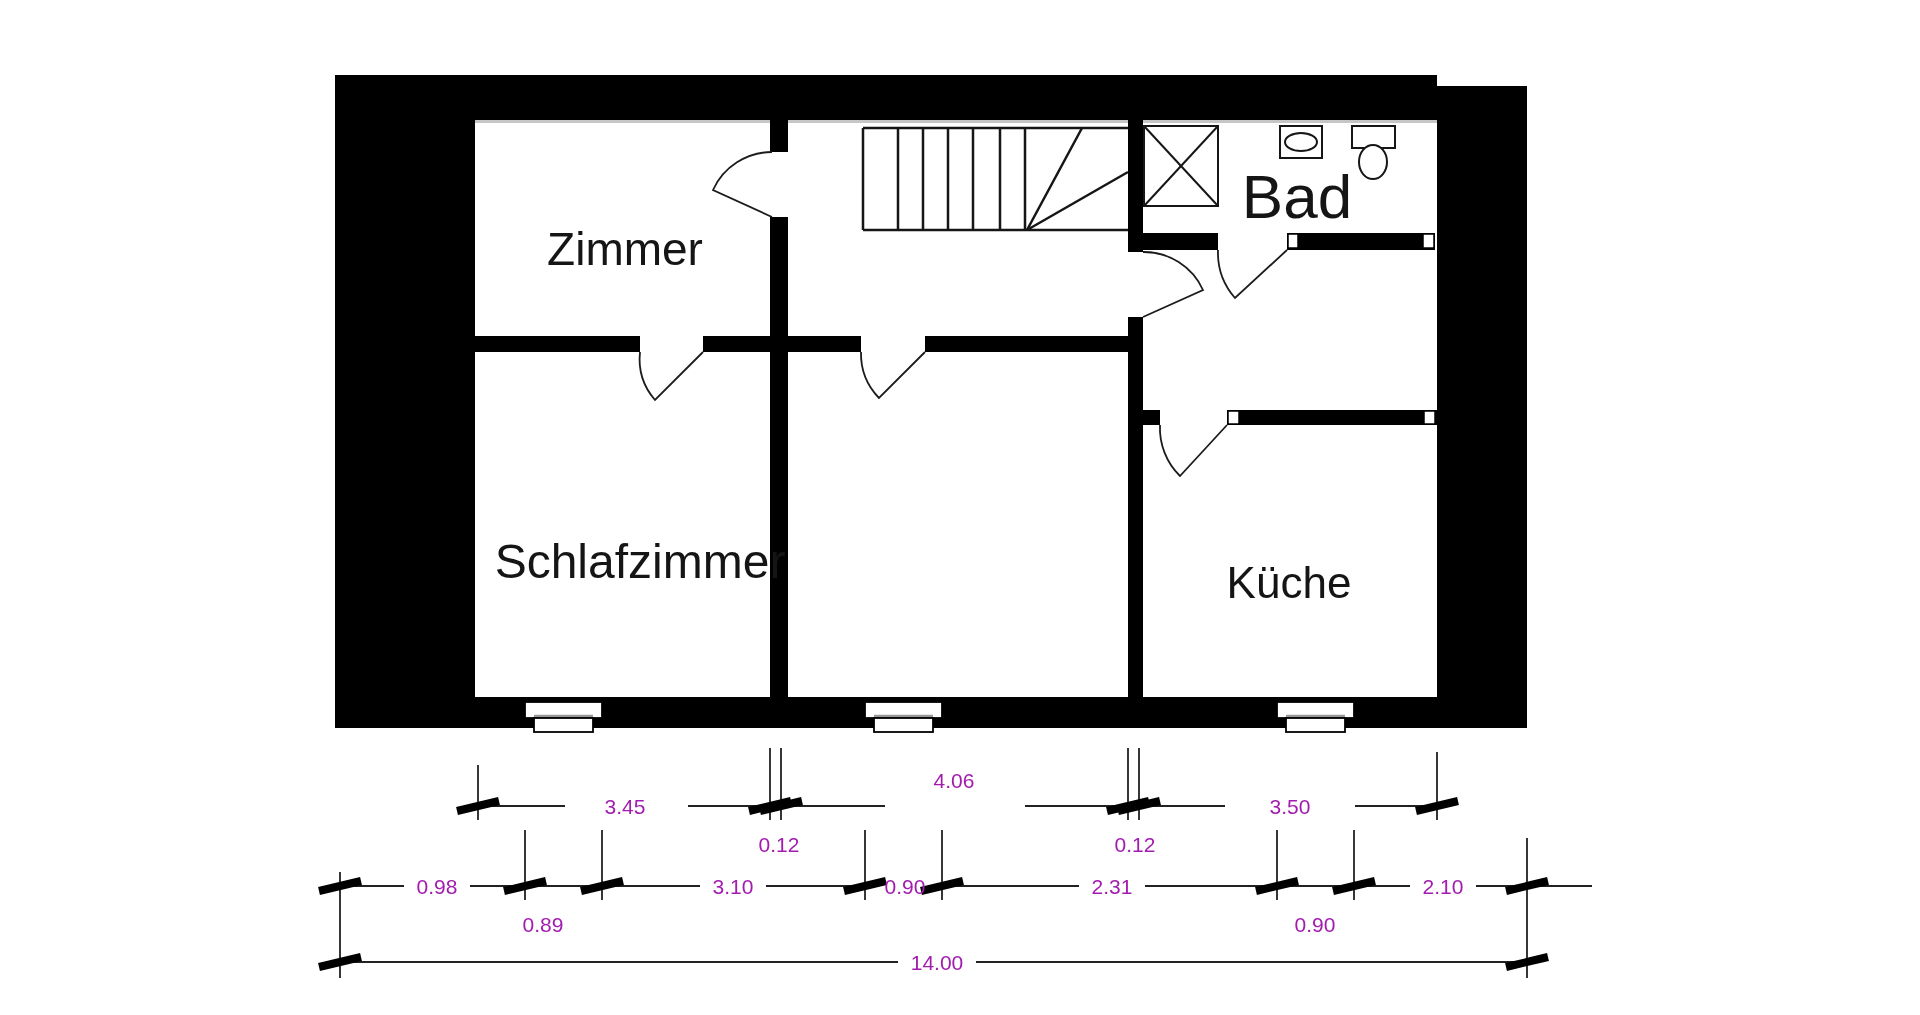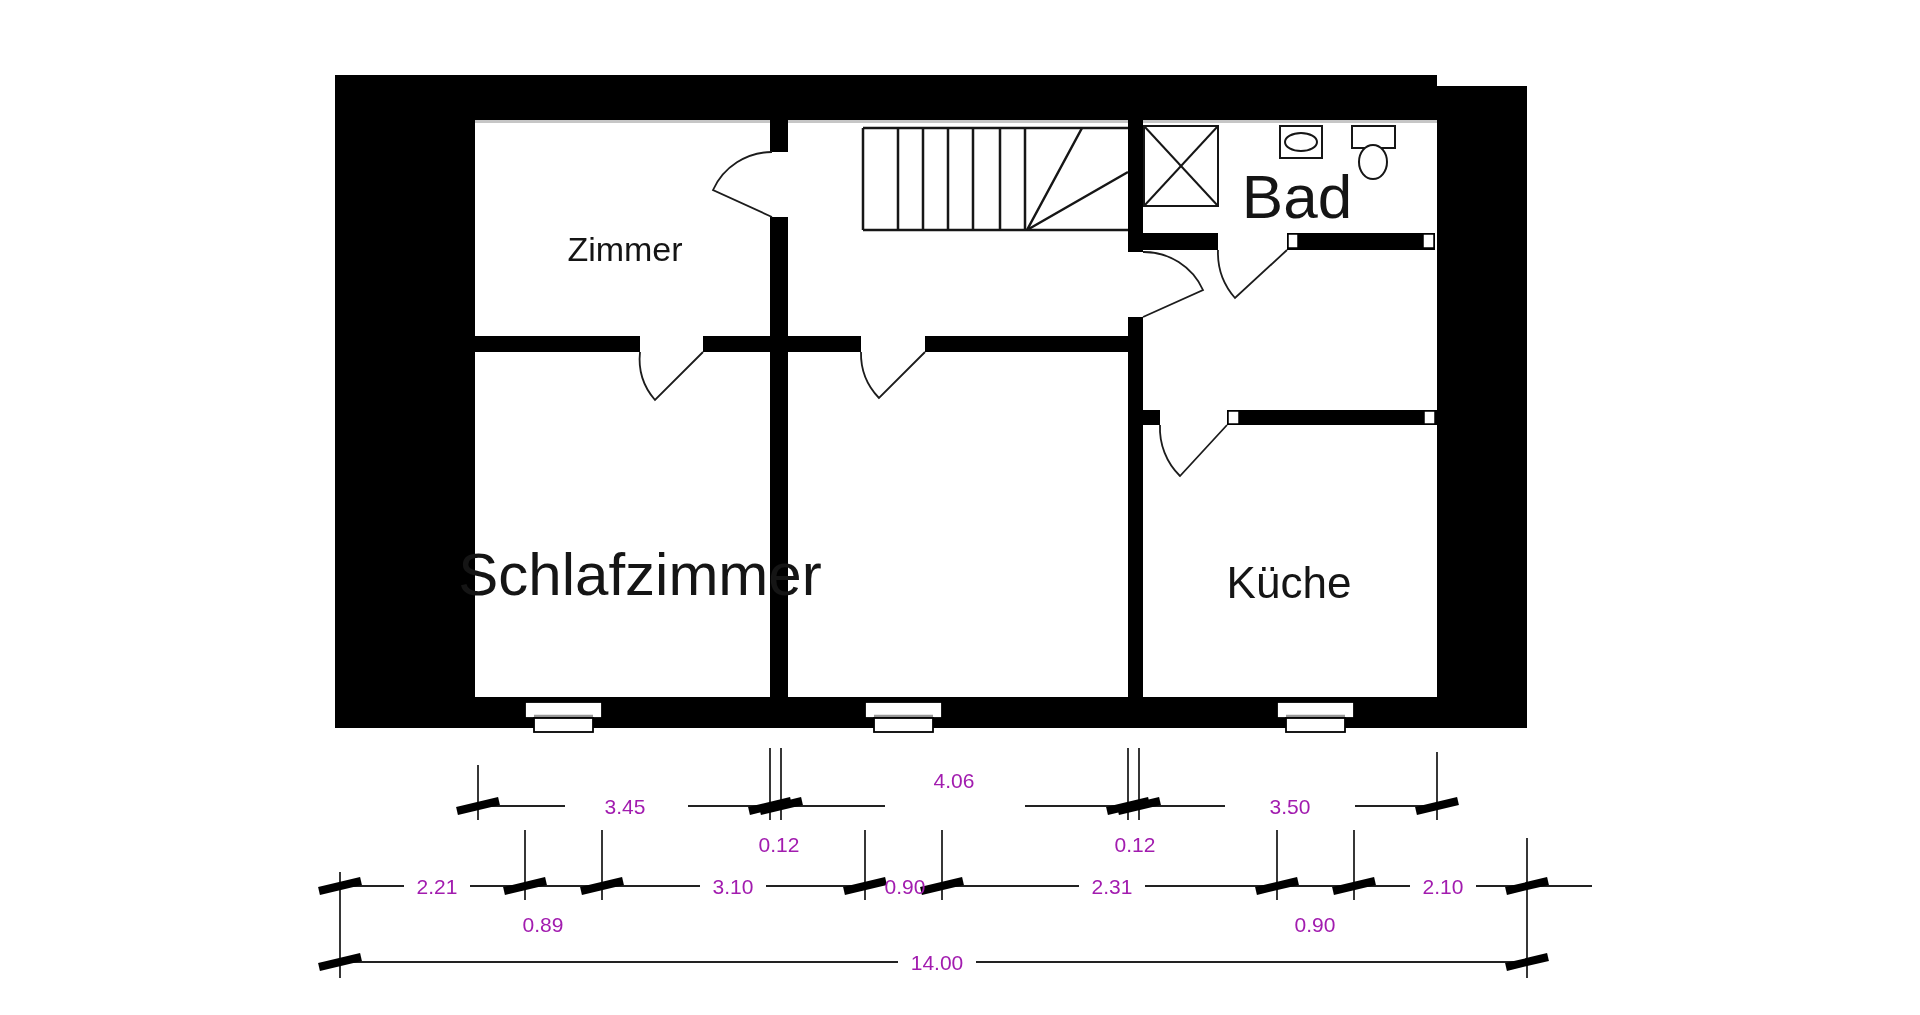--- a/index.html
+++ b/index.html
@@ -133,32 +133,32 @@
       <line x1="921" y1="891" x2="963" y2="881"></line>
       <line x1="1256" y1="891" x2="1298" y2="881"></line>
       <line x1="1333" y1="891" x2="1375" y2="881"></line>
       <line x1="1506" y1="891" x2="1548" y2="881"></line>
 
       <line x1="319" y1="967" x2="361" y2="957"></line>
       <line x1="1506" y1="967" x2="1548" y2="957"></line>
     </g>
   </svg>
 
-  <div class="lbl room" style="left:625px;top:249px;font-size:34px">Zimmer</div>
-  <div class="lbl room" style="left:640px;top:575px;font-size:60px">Schlafzimmer</div>
+  <div class="lbl room" style="left:625px;top:249px;font-size:46px">Zimmer</div>
+  <div class="lbl room" style="left:640px;top:562px;font-size:48px">Schlafzimmer</div>
   <div class="lbl room" style="left:1289px;top:583px;font-size:44px">Küche</div>
   <div class="lbl room" style="left:1297px;top:197px;font-size:62px">Bad</div>
 
   <div class="lbl dim" style="left:625px;top:806px">3.45</div>
   <div class="lbl dim" style="left:779px;top:844px">0.12</div>
   <div class="lbl dim" style="left:954px;top:780px">4.06</div>
   <div class="lbl dim" style="left:1135px;top:844px">0.12</div>
   <div class="lbl dim" style="left:1290px;top:806px">3.50</div>
 
-  <div class="lbl dim" style="left:437px;top:886px">2.21</div>
+  <div class="lbl dim" style="left:437px;top:886px">0.98</div>
   <div class="lbl dim" style="left:733px;top:886px">3.10</div>
   <div class="lbl dim" style="left:905px;top:886px">0.90</div>
   <div class="lbl dim" style="left:1112px;top:886px">2.31</div>
   <div class="lbl dim" style="left:1443px;top:886px">2.10</div>
 
   <div class="lbl dim" style="left:543px;top:924px">0.89</div>
   <div class="lbl dim" style="left:1315px;top:924px">0.90</div>
 
   <div class="lbl dim" style="left:937px;top:962px">14.00</div>
 

